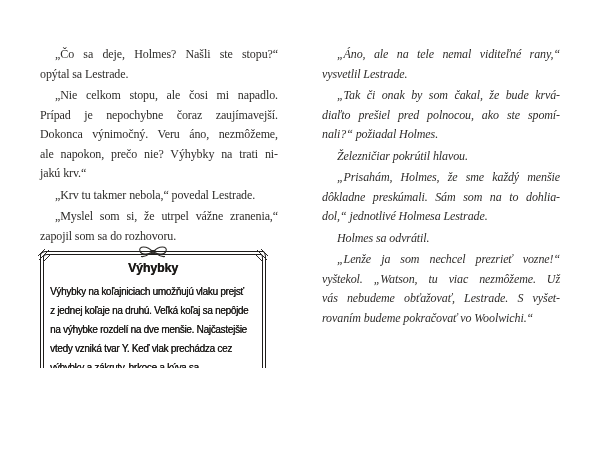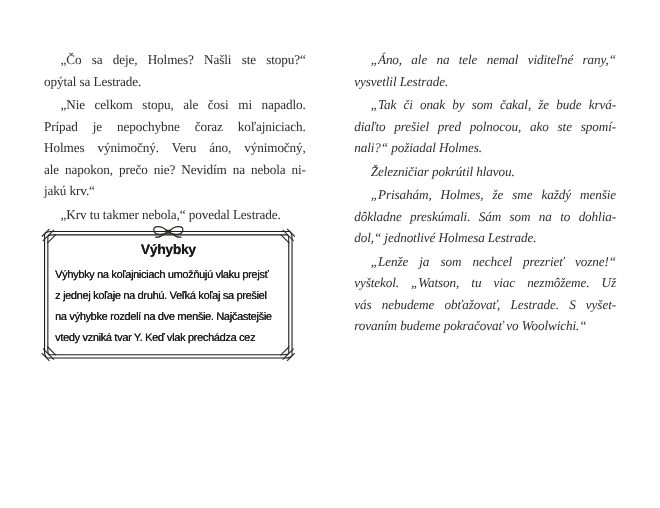--- a/index.html
+++ b/index.html
@@ -94,30 +94,34 @@
 
   <div class="page-col col-left">
 
     <div class="para">
       <div class="tl indent">„Čo sa deje, Holmes? Našli ste stopu?“</div>
       <div class="tl last">opýtal sa Lestrade.</div>
     </div>
 
     <div class="para">
       <div class="tl indent">„Nie celkom stopu, ale čosi mi napadlo.</div>
-      <div class="tl">Prípad je nepochybne čoraz koľajniciach.</div>
-      <div class="tl">Holmes výnimočný. Veru áno, výnimočný,</div>
-      <div class="tl">ale napokon, prečo nie? Nevidím na nebola ni-</div>
+      <div class="tl">Prípad je nepochybne čoraz zaujímavejší.</div>
+      <div class="tl">Dokonca výnimočný. Veru áno, nezmôžeme,</div>
+      <div class="tl">ale napokon, prečo nie? Výhybky na trati ni-</div>
       <div class="tl last">jakú krv.“</div>
     </div>
 
     <div class="para">
       <div class="tl last indent">„Krv tu takmer nebola,“ povedal Lestrade.</div>
     </div>
 
+    <div class="para">
+      <div class="tl indent">„Myslel som si, že utrpel vážne zranenia,“</div>
+      <div class="tl last">zapojil som sa do rozhovoru.</div>
+    </div>
 
     <div class="infobox">
       <svg class="bow" width="44" height="17" viewBox="0 0 44 17" fill="none" stroke="#2a2826" stroke-width="1.1">
         <path d="M22 9 C16 2 7 3 9 8 C10 12 17 12 22 9 Z"></path>
         <path d="M22 9 C28 2 37 3 35 8 C34 12 27 12 22 9 Z"></path>
         <path d="M20 7.5 L24 7.5 L24 10.5 L20 10.5 Z"></path>
         <path d="M19 10 C16 13 13 14 10 13.5"></path>
         <path d="M25 10 C28 13 31 14 34 13.5"></path>
       </svg>
 
@@ -137,23 +141,24 @@
           <path d="M6 14 L14 6"></path>
       </svg>
       <svg class="corner c-br" viewBox="0 0 15 15" fill="none" stroke="#2a2826" stroke-width="1">
         <path d="M2 12 L12 2"></path>
           <path d="M1 8 L8 1"></path>
           <path d="M6 14 L14 6"></path>
       </svg>
 
       <div class="infobox-title">Výhybky</div>
       <div class="infobox-line">Výhybky na koľajniciach umožňujú vlaku prejsť</div>
-      <div class="infobox-line">z jednej koľaje na druhú. Veľká koľaj sa prešiel</div>
+      <div class="infobox-line">z jednej koľaje na druhú. Veľká koľaj sa nepôjde</div>
       <div class="infobox-line">na výhybke rozdelí na dve menšie. Najčastejšie</div>
       <div class="infobox-line">vtedy vzniká tvar Y. Keď vlak prechádza cez</div>
+      <div class="infobox-line">výhybky a zákruty, hrkoce a kýva sa.</div>
     </div>
   </div>
 
   <div class="page-col col-right">
 
     <div class="para">
       <div class="tl indent">„Áno, ale na tele nemal viditeľné rany,“</div>
       <div class="tl last">vysvetlil Lestrade.</div>
     </div>
 
@@ -167,20 +172,23 @@
       <div class="tl last indent">Železničiar pokrútil hlavou.</div>
     </div>
 
 
     <div class="para">
       <div class="tl indent">„Prisahám, Holmes, že sme každý menšie</div>
       <div class="tl">dôkladne preskúmali. Sám som na to dohlia-</div>
       <div class="tl last">dol,“ jednotlivé Holmesa Lestrade.</div>
     </div>
 
+    <div class="para">
+      <div class="tl last indent">Holmes sa odvrátil.</div>
+    </div>
 
     <div class="para">
       <div class="tl indent">„Lenže ja som nechcel prezrieť vozne!“</div>
       <div class="tl">vyštekol. „Watson, tu viac nezmôžeme. Už</div>
       <div class="tl">vás nebudeme obťažovať, Lestrade. S vyšet-</div>
       <div class="tl last">rovaním budeme pokračovať vo Woolwichi.“</div>
     </div>
   </div>
 
   <div class="page-number pn-left">32</div>

